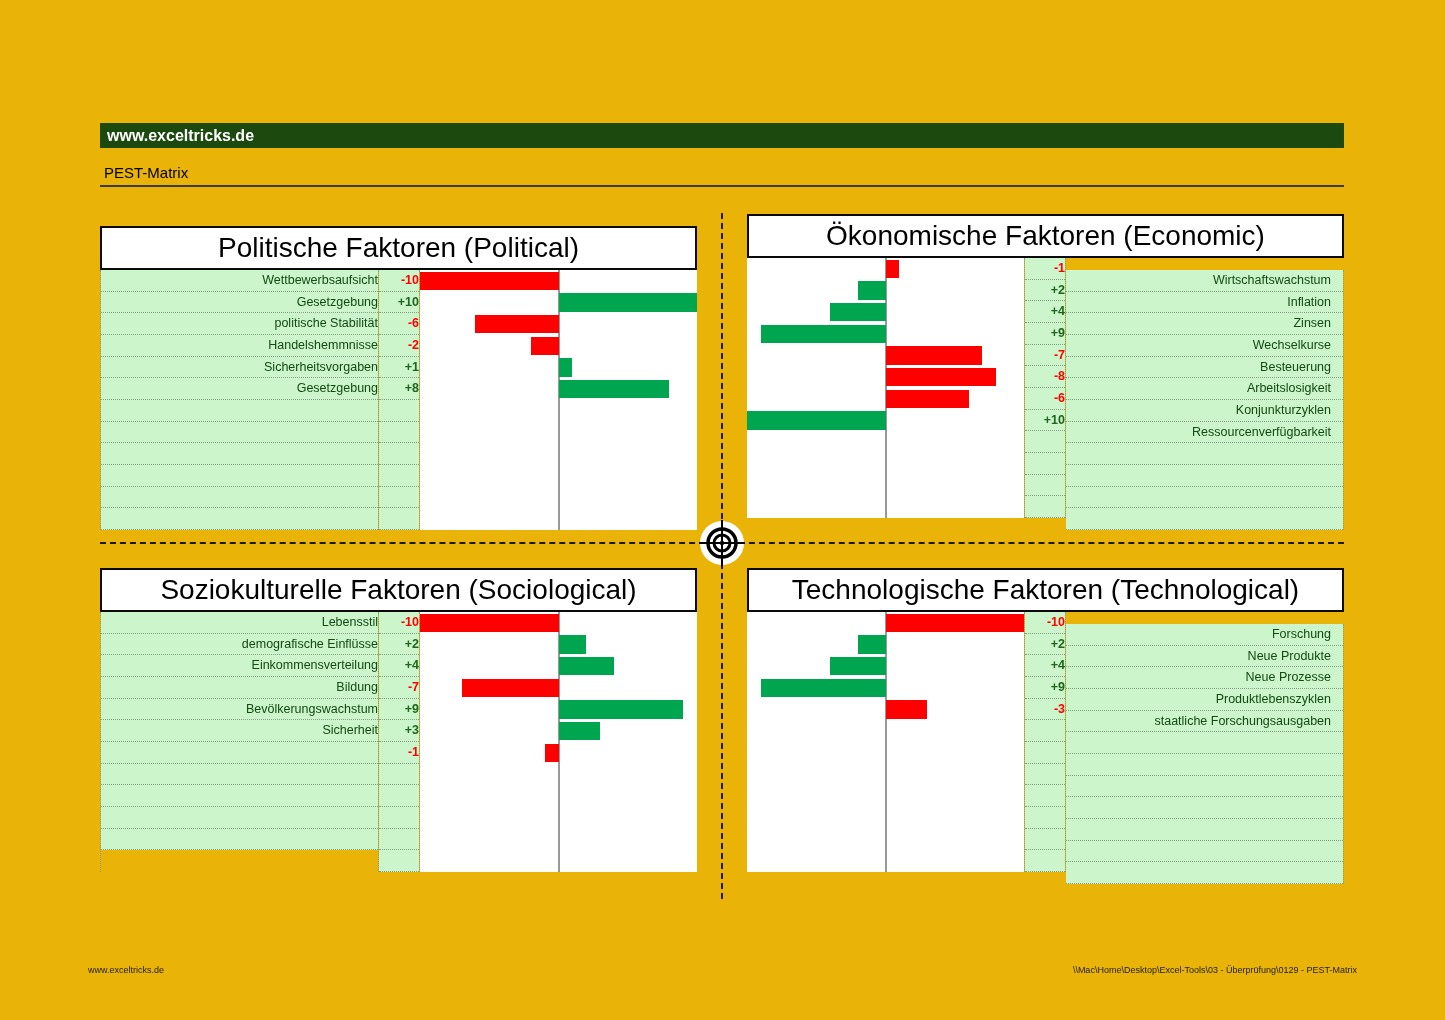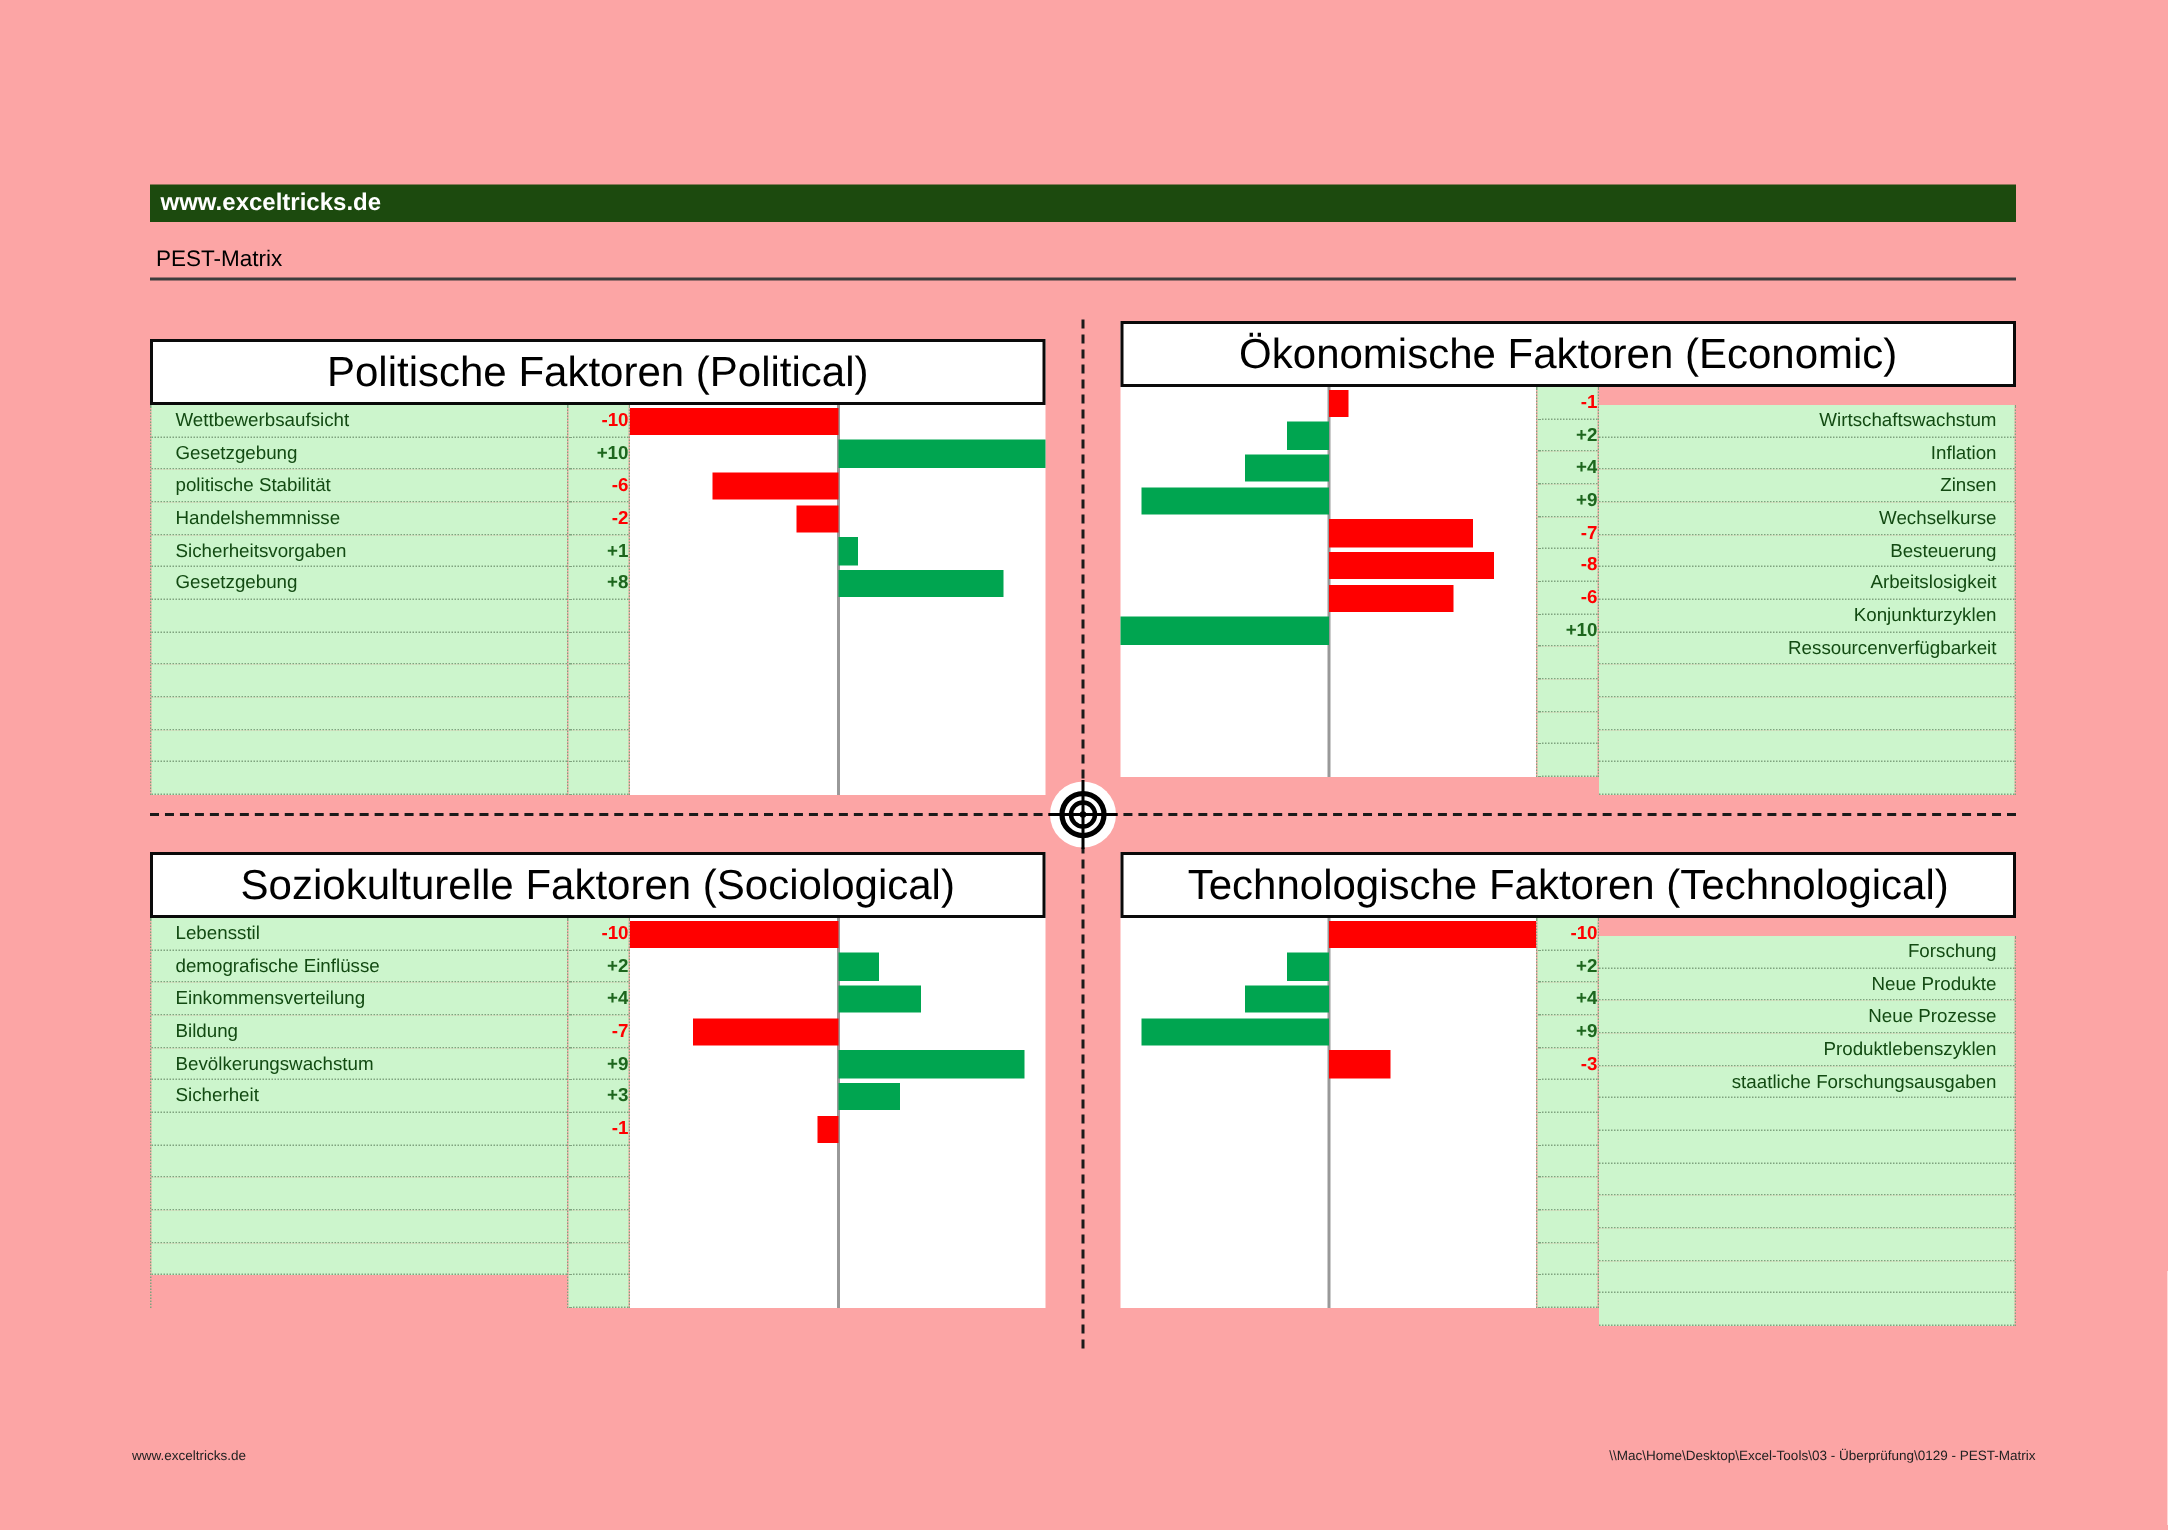--- a/index.html
+++ b/index.html
@@ -1,17 +1,17 @@
 <!DOCTYPE html>
 <html style="--brand-bar-bg: #1C4A0E; --brand-bar-text: #FFFFFF; --cell-bg: #CCF5CC; --cell-border: #7FA37F; --label-text: #124A12; --positive-text: #1D661D; --negative-text: #FF0000; --bar-positive: #00A550; --bar-negative: #FF0000; --axis-line: #999999;"><head>
 <meta charset="utf-8">
 <style>
   html,body { margin:0; padding:0; background:#ffffff; }
   .page {
-    position:relative; width:1445px; height:1020px; background:#fca5a5;
+    position:relative; width:1445px; height:1020px; background:#eab308;
     font-family:"Liberation Sans","DejaVu Sans",sans-serif; overflow:hidden;
   }
   .brandbar {
     position:absolute; left:100px; top:123px; width:1244px; height:25px;
     background:var(--brand-bar-bg,#1C4A0E); color:var(--brand-bar-text,#fff);
     font-size:16px; font-weight:bold; line-height:25px; padding-left:7px;
     box-sizing:border-box;
   }
   .subtitle { position:absolute; left:104px; top:164px; font-size:15px; color:#000; }
   .rule { position:absolute; left:100px; top:185px; width:1244px; height:0; border-top:2px solid #3c3c3c; }
@@ -36,21 +36,21 @@
   .right .col-chart  { left:0;     width:277px; }
   .right .col-vals   { left:277px; width:42px;  border-left:1px dotted var(--cell-border,#7FA37F); border-right:1px dotted var(--cell-border,#7FA37F); }
   .right .col-labels { left:319px; width:278px; border-right:1px dotted var(--cell-border,#7FA37F);margin-top:12px; }
 
   .cell {
     height:21.6667px; box-sizing:border-box; background:var(--cell-bg,#CCF5CC);
     border-bottom:1px dotted var(--cell-border,#7FA37F);
     font-size:12.5px; line-height:20.5px; color:var(--label-text,#124A12);
     white-space:nowrap; overflow:hidden;
   }
-  .left  .lcell { text-align:left;  padding-left:16px;  }
+  .left  .lcell { text-align:right;  padding-left:0;  }
   .right .lcell { text-align:right; padding-right:12px; }
   .vcell { text-align:right; font-weight:bold; }
   .vcell.pos { color:var(--positive-text,#1D661D); }
   .vcell.neg { color:var(--negative-text,#FF0000); }
 
   .col-chart { background:#fff; }
   .axis { position:absolute; left:138px; top:0; width:1.5px; height:260px; background:var(--axis-line,#999); z-index:1; }
   .bar  { position:absolute; height:18.6px; z-index:2; }
   .barpos { background:var(--bar-positive,#00A550); }
   .barneg { background:var(--bar-negative,#FF0000); }

